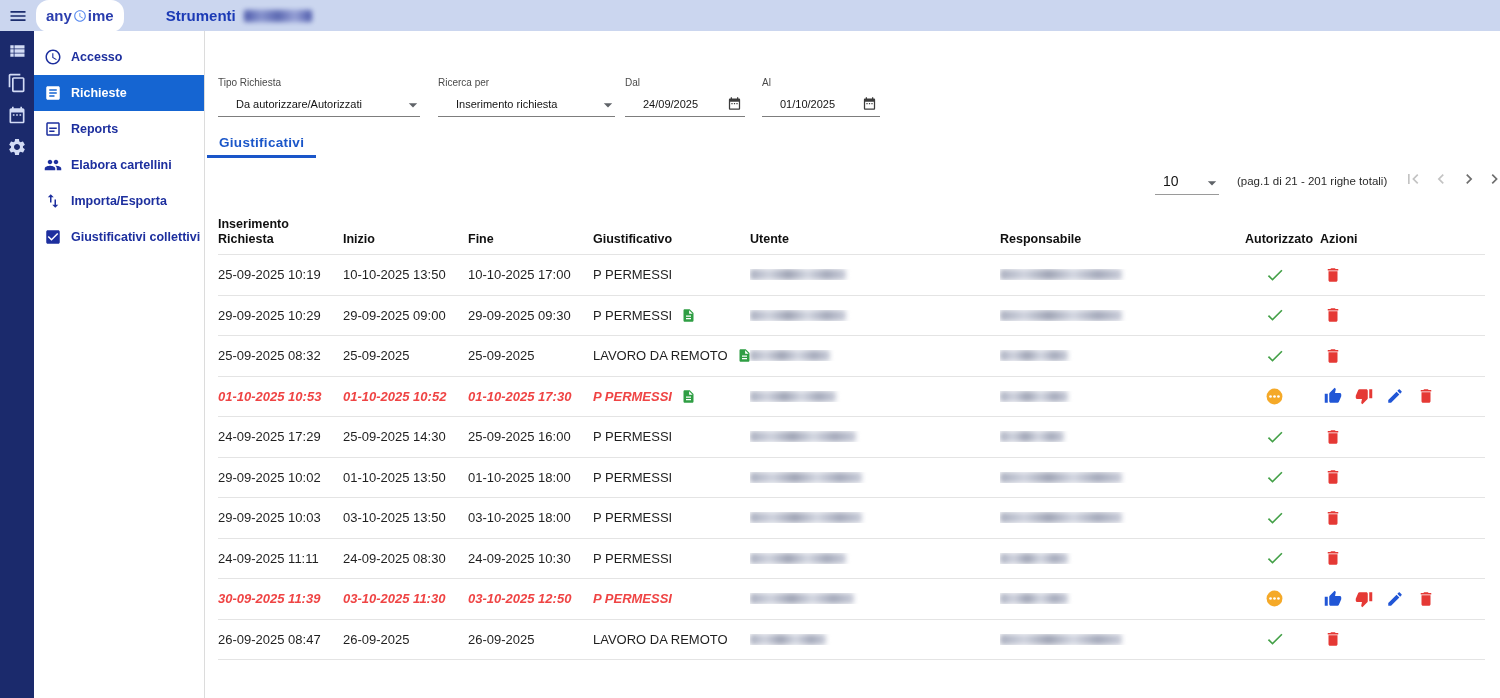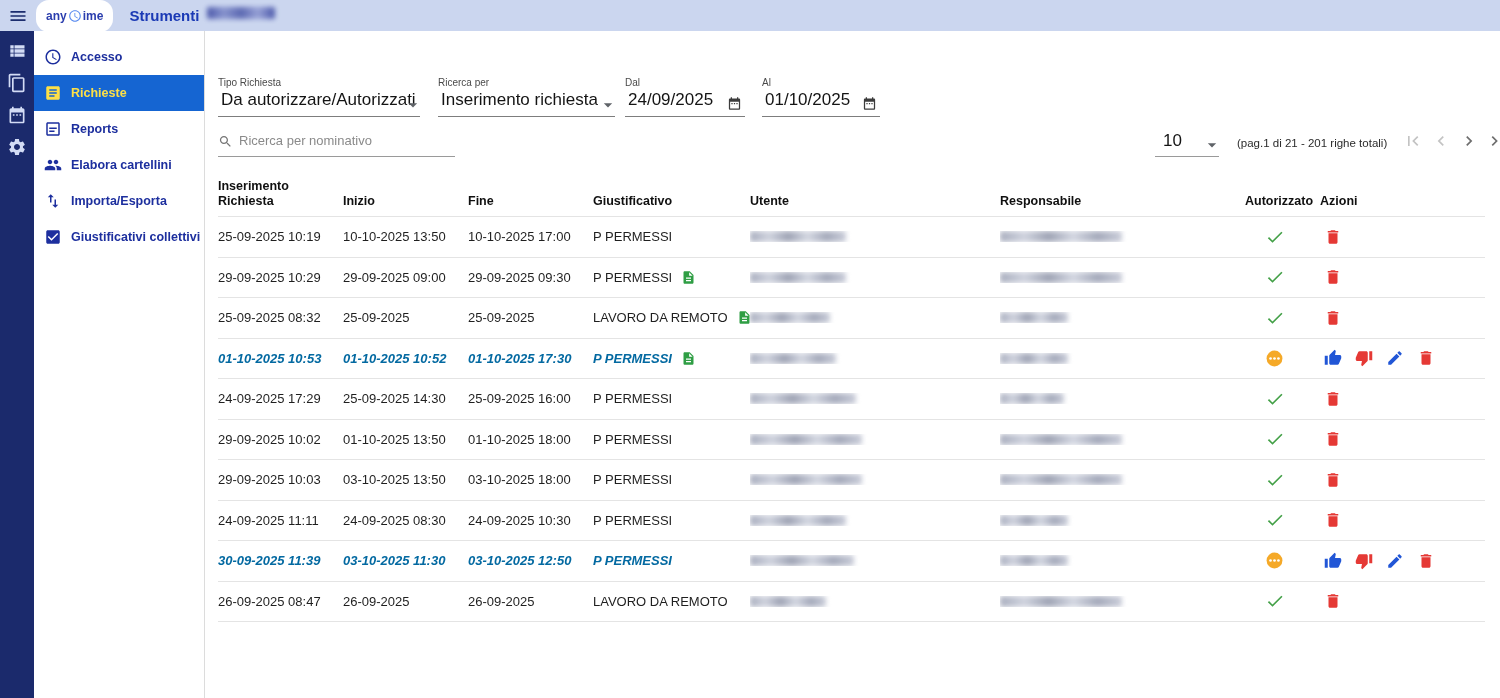--- a/index.html
+++ b/index.html
@@ -5,23 +5,23 @@
   * { box-sizing: border-box; margin: 0; padding: 0; }
   body { background:#fff; font-family:"Liberation Sans", sans-serif; }
   .screen { position:relative; width:1500px; height:698px; background:#fff; overflow:hidden; }
 
   .icon { display:inline-block; }
   .icon svg { width:100%; height:100%; display:block; fill:currentColor; }
 
   
   .topbar { position:absolute; top:0; left:0; width:1500px; height:31px; background:#cbd6ef; display:flex; align-items:center; z-index:5; }
   .hamburger { width:20px; height:20px; color:#1c2d6e; margin-left:8px; cursor:pointer; }
-  .logo { background:#fff; border-radius:13px; height:32px; padding:0 10px; display:flex; align-items:center; margin-left:8px; color:#2b3eae; font-weight:bold; font-size:12px; gap:1px; }
+  .logo { background:#fff; border-radius:13px; height:32px; padding:0 10px; display:flex; align-items:center; margin-left:8px; color:#2b3eae; font-weight:bold; font-size:15px; gap:1px; }
   .logo-clock { width:14px; height:14px; color:#5b8cf0; }
-  .page-title-wrap { margin-left:16px; display:flex; gap:8px; }
+  .page-title-wrap { margin-left:42px; display:flex; align-items:center; gap:8px; }
   .page-title { color:#1b3ab5; font-weight:bold; font-size:15px; }
   .redacted { display:inline-block; height:11px; border-radius:2px;
     background:linear-gradient(90deg,#9aa0b3 0%,#c8ccd9 20%,#8f95a9 40%,#cdd1dd 60%,#969cb0 80%,#c2c6d4 100%);
     filter:blur(2.5px); opacity:.85; vertical-align:middle; }
   .title-redact { width:68px; height:12px;
     background:linear-gradient(90deg,#37449f,#7d89c9,#4a57a8,#8e98d2,#37449f); }
   .topbar-right { margin-left:auto; display:flex; align-items:center; margin-right:10px; }
   .help-ic { width:18px; height:18px; color:#1c51d6; cursor:pointer; }
   .assist { color:#1c51d6; font-weight:bold; font-size:13.5px; margin-left:6px; cursor:pointer; }
   .person-ic { width:19px; height:19px; color:#1c51d6; margin-left:26px; }
@@ -32,59 +32,59 @@
   .rail { position:absolute; top:31px; left:0; width:34px; height:667px; background:#1b2a6c;
     display:flex; flex-direction:column; align-items:center; padding-top:10px; gap:12px; }
   .rail .icon { width:20px; height:20px; color:#d3dcf5; cursor:pointer; }
 
   
   .sidebar { position:absolute; top:31px; left:34px; width:171px; height:667px; background:#fff;
     border-right:1px solid #dcdcdc; padding-top:8px; }
   .side-item { display:flex; align-items:center; gap:9px; height:36px; padding-left:10px;
     color:#1d2f9e; font-size:12.5px; font-weight:bold; cursor:pointer; }
   .side-item .icon { width:18px; height:18px; flex:none; }
-  .side-item.active { background:#1565d2; color:#fde047; }
+  .side-item.active { background:#1565d2; color:#ffffff; }
 
   
   .main { position:absolute; top:31px; left:205px; width:1295px; height:667px; background:#fff; }
 
   .filters { position:relative; height:52px;margin-top:40px; }
   .filter { position:absolute; top:6px; height:40px; border-bottom:1px solid #7d7d7d; cursor:pointer; }
   .flabel { position:absolute; top:0; left:0; font-size:10px; color:#4a4a4a; white-space:nowrap; }
-  .fvalue { position:absolute; bottom:6px; left:3px; font-size:17px; color:#141414; white-space:nowrap; }
+  .fvalue { position:absolute; bottom:6px; left:18px; font-size:11px; color:#141414; white-space:nowrap; }
   .filter .dd, .select .dd { position:absolute; right:-3px; bottom:1px; width:20px; height:20px; color:#5f6368; }
   .filter .cal { position:absolute; right:3px; bottom:5px; width:15px; height:15px; color:#3c3c3c; }
 
   .tabs { position:relative; height:32px; margin-top:6px; }
   .tab { position:absolute; left:2px; top:0; padding:6px 12px 5px; border-bottom:3px solid #1a56c9;
     color:#1a56c9; font-weight:bold; font-size:13.5px; letter-spacing:.3px; cursor:pointer; }
 
   .toolbar { position:relative; height:50px; }
   .searchbox { position:absolute; left:13px; top:4px; width:237px; height:30px;
     border-bottom:1px solid #9a9a9a; display:flex; align-items:center; }
   .search-ic { width:15px; height:15px; color:#757575; flex:none; }
   .search-input { border:none; outline:none; flex:1; font-size:13px; color:#333; background:transparent;
     font-family:inherit; padding:0 0 2px 6px; }
   .search-input::placeholder { color:#8a8a8a; }
   .select { position:absolute; border-bottom:1px solid #9a9a9a; cursor:pointer; }
   .stato { left:268px; top:0; width:146px; height:34px; }
   .pagesize { left:950px; top:6px; width:64px; height:28px; }
-  .pagesize .fvalue { left:8px; bottom:5px; font-size:17px; }
+  .pagesize .fvalue { left:8px; bottom:5px; font-size:14px; }
   .pageinfo { position:absolute; left:1032px; top:14px; font-size:11.5px; color:#2b2b2b; white-space:nowrap; }
   .pagers { position:absolute; left:1198px; top:8px; display:flex; gap:8px; }
   .pager { width:20px; height:20px; color:#6e6e6e; cursor:pointer; }
   .pager.disabled { color:#c3c3c3; }
 
   .table { margin:6px 15px 0 13px; }
   .thead, .trow { display:grid; grid-template-columns:125px 125px 125px 157px 250px 245px 75px minmax(0,1fr); }
   .thead { align-items:end; min-height:34px; padding-bottom:7px; border-bottom:1px solid #e4e4e4;
     font-weight:bold; font-size:12.5px; color:#101010; line-height:1.2; }
   .th { padding-right:10px; }
   .trow { height:40.5px; border-bottom:1px solid #e4e4e4; align-items:center; font-size:13px; color:#1f1f1f; }
-  .trow.pending { font-weight:bold; font-style:italic; color:#0369a1; }
+  .trow.pending { font-weight:bold; font-style:italic; color:#ef4444; }
   .td { display:flex; align-items:center; white-space:nowrap; overflow:hidden; padding-right:8px; }
   .doc-ic { width:15px; height:15px; margin-left:9px; color:#2f9e44; flex:none; }
   .auth { padding-left:20px; }
   .ok-ic { width:20px; height:20px; color:#43a047; }
   .pend-ic { width:19px; height:19px; }
   .acts { gap:13px; padding-left:4px; }
   .act { width:18px; height:18px; cursor:pointer; flex:none; }
   .act.red { color:#e53935; }
   .act.blue { color:#2156d6; }
 </style>
@@ -224,30 +224,27 @@
         <span class="flabel">Al</span>
         <span class="fvalue">01/10/2025</span>
         <span class="icon cal">
             <svg viewBox="0 0 24 24">
               <path d="M9 11H7v2h2v-2zm4 0h-2v2h2v-2zm4 0h-2v2h2v-2zm2-7h-1V2h-2v2H8V2H6v2H5c-1.11 0-1.99.9-1.99 2L3 20c0 1.1.89 2 2 2h14c1.1 0 2-.9 2-2V6c0-1.1-.9-2-2-2zm0 16H5V9h14v11z"></path>
             </svg>
           </span>
       </div>
     </div>
 
+    <div class="tabs">
+      <div class="tab">
+        <span>Giustificativi</span>
+      </div>
+    </div>
 
     <div class="toolbar">
-      <div class="searchbox">
-        <span class="icon search-ic">
-            <svg viewBox="0 0 24 24">
-              <path d="M15.5 14h-.79l-.28-.27C15.41 12.59 16 11.11 16 9.5 16 5.91 13.09 3 9.5 3S3 5.91 3 9.5 5.91 16 9.5 16c1.61 0 3.09-.59 4.23-1.57l.27.28v.79l5 4.99L20.49 19l-4.99-5zm-6 0C7.01 14 5 11.99 5 9.5S7.01 5 9.5 5 14 7.01 14 9.5 11.99 14 9.5 14z"></path>
-            </svg>
-          </span>
-        <input class="search-input" type="text" placeholder="Ricerca per nominativo" style="">
-      </div>
       <div class="select pagesize">
         <span class="fvalue">10</span>
         <span class="icon dd">
             <svg viewBox="0 0 24 24">
               <path d="M7 10l5 5 5-5z"></path>
             </svg>
           </span>
       </div>
       <span class="pageinfo">(pag.1 di 21 - 201 righe totali)</span>
       <div class="pagers">

